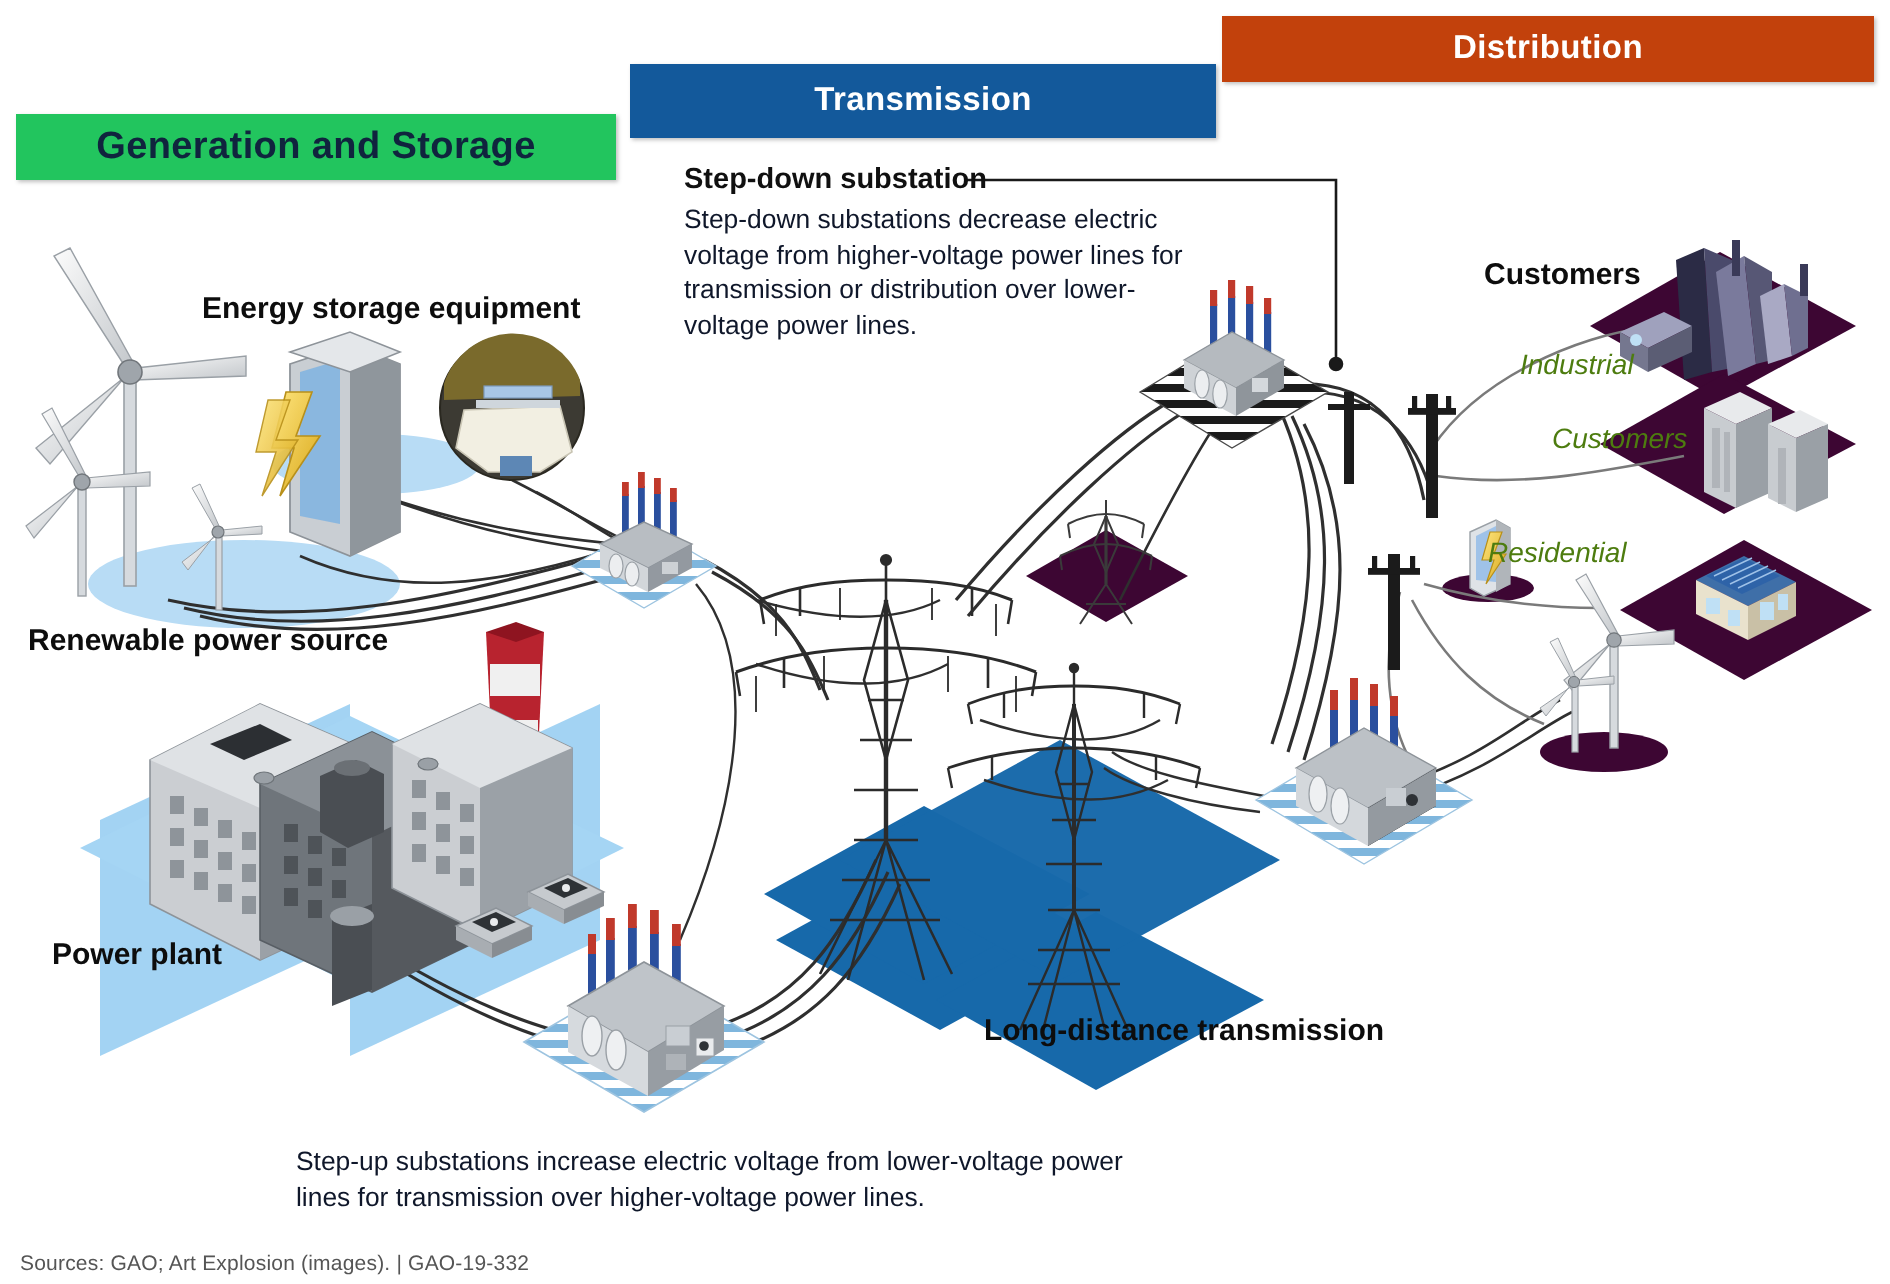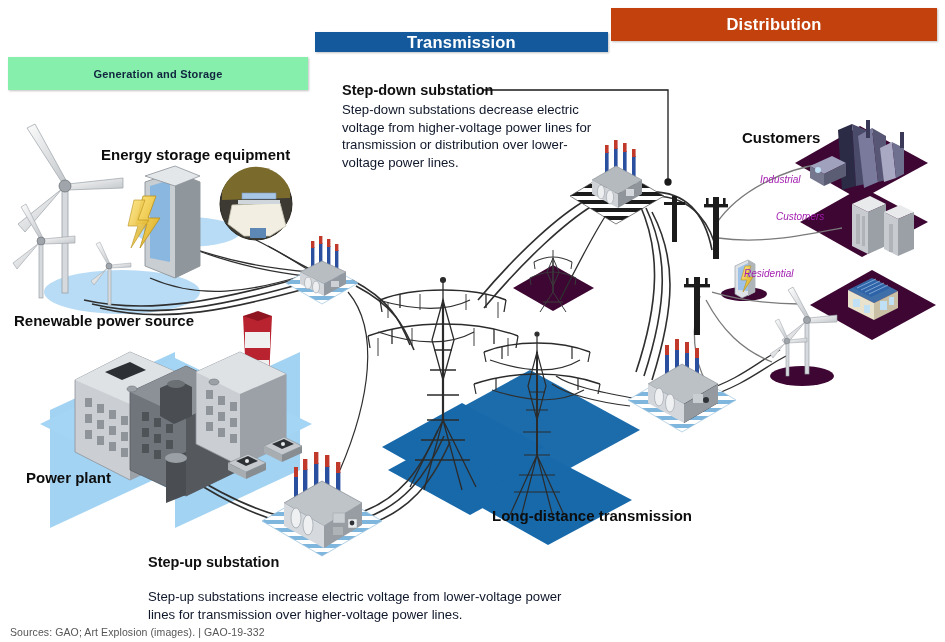--- a/index.html
+++ b/index.html
@@ -19,43 +19,43 @@
   
   .banner{
     position:absolute;
     display:flex;align-items:center;justify-content:center;
     font-weight:bold;
     letter-spacing:.2px;
     box-shadow:1px 1px 2px rgba(0,0,0,.25);
   }
   #banner-generation{
     left:8px;top:57px;width:300px;height:33px;
-    background:#86efac;color:#10243e;font-size:11px;
+    background:#22c55e;color:#10243e;font-size:19px;
   }
   #banner-transmission{
-    left:315px;top:32px;width:293px;height:20px;
+    left:315px;top:32px;width:293px;height:37px;
     background:#13599b;color:#ffffff;font-size:16.5px;
   }
   #banner-distribution{
     left:611px;top:8px;width:326px;height:33px;
     background:#c2410c;color:#ffffff;font-size:16.5px;
   }
 
   
   .callout-title{
     font-weight:bold;color:#101010;font-size:14.5px;
   }
   .callout-body{
     color:#0f172a;font-size:13.2px;line-height:17.5px;
   }
   .plain-label{
     font-weight:bold;color:#0d0d0d;font-size:15px;line-height:19px;
   }
   .italic-label{
-    font-style:italic;color:#a21caf;font-size:10px;
+    font-style:italic;color:#4d7c0f;font-size:14px;
   }
   #stepdown-callout{left:342px;top:82px;width:268px;}
   #stepdown-callout .callout-body{margin-top:3px;}
   #stepup-callout{left:148px;top:554px;width:420px;}
   #stepup-callout .callout-body{margin-top:18px;}
 
   #label-energy-storage{left:57px;top:145px;margin-left:44px;}
   #label-renewable-src{left:14px;top:311px;}
   #label-power-plant{left:26px;top:468px;}
   #label-long-distance{left:492px;top:506px;}
@@ -548,21 +548,20 @@
   <div class="banner" id="banner-distribution">
     <span>Distribution</span>
   </div>
 
   <div class="abs" id="stepdown-callout">
     <div class="callout-title">Step-down substation</div>
     <div class="callout-body">Step-down substations decrease electric voltage from higher-voltage power lines for transmission or distribution over lower-voltage power lines.</div>
   </div>
 
   <div class="abs" id="stepup-callout">
-    <div class="callout-title">Step-up substation</div>
     <div class="callout-body">Step-up substations increase electric voltage from lower-voltage power lines for transmission over higher-voltage power lines.</div>
   </div>
 
   <div class="abs plain-label" id="label-energy-storage">Energy storage equipment</div>
 
   <div class="abs plain-label" id="label-renewable-src">Renewable power source</div>
 
   <div class="abs plain-label" id="label-power-plant">Power plant</div>
 
   <div class="abs plain-label" id="label-long-distance">Long-distance transmission</div>

